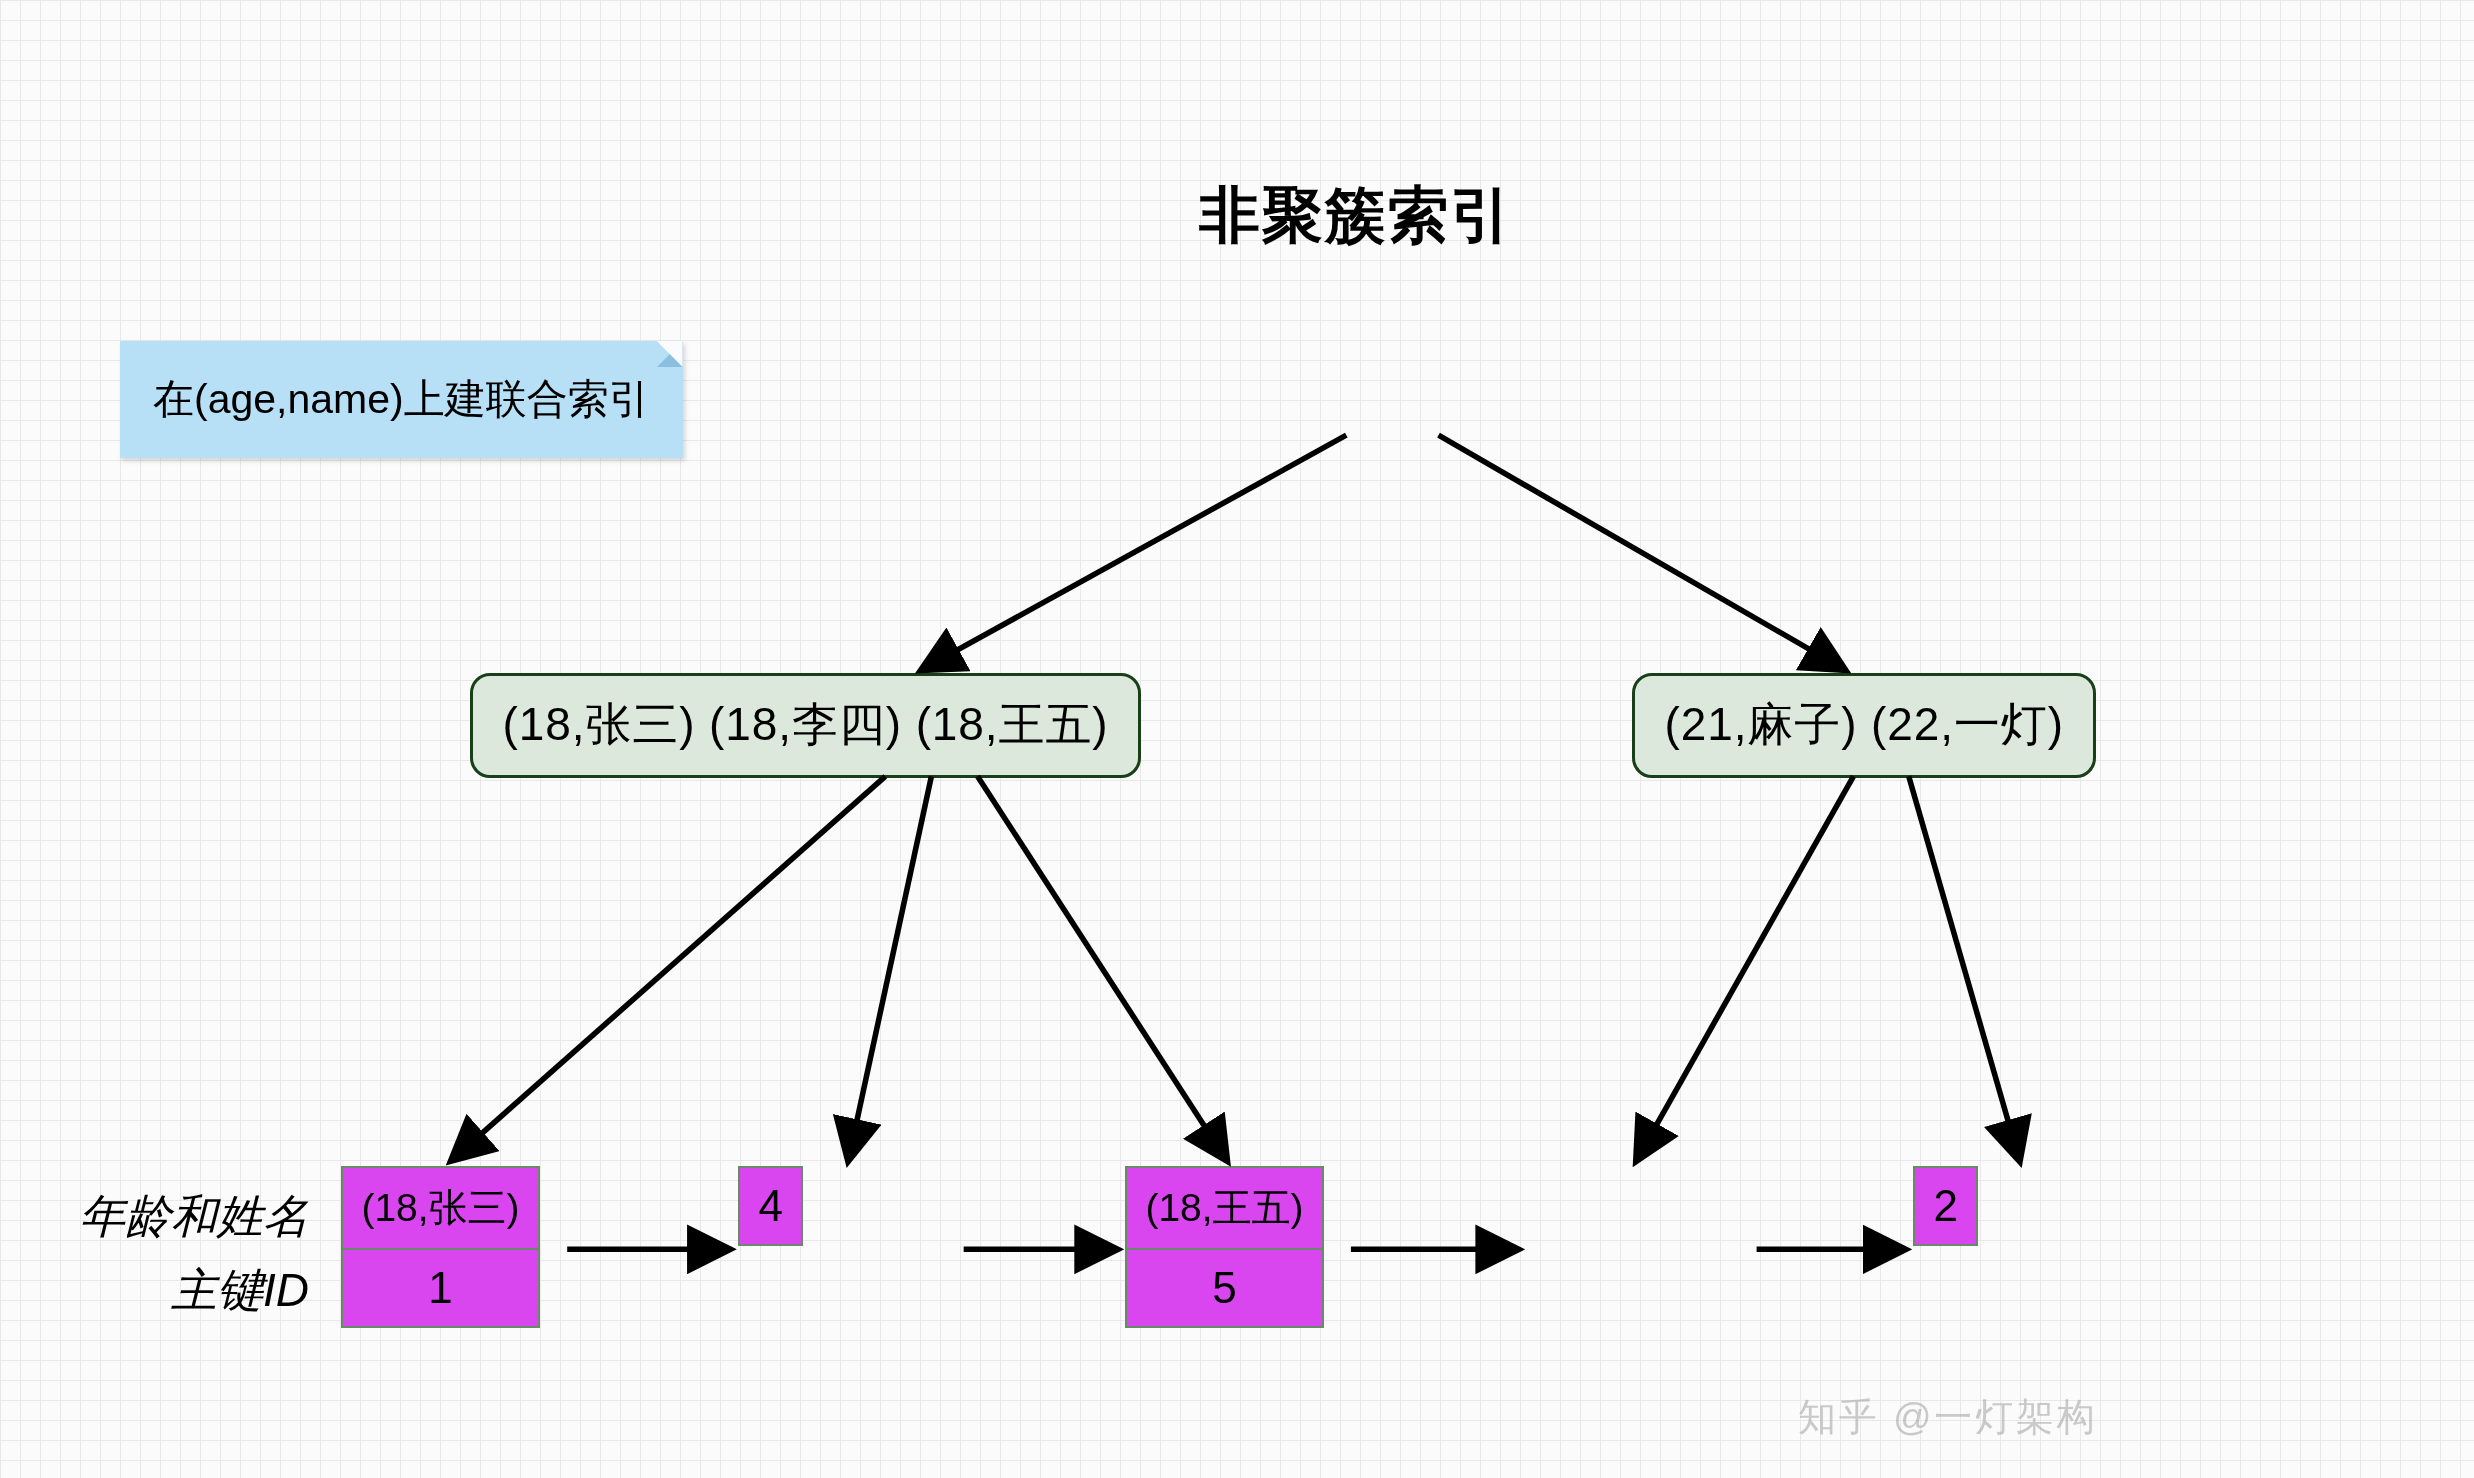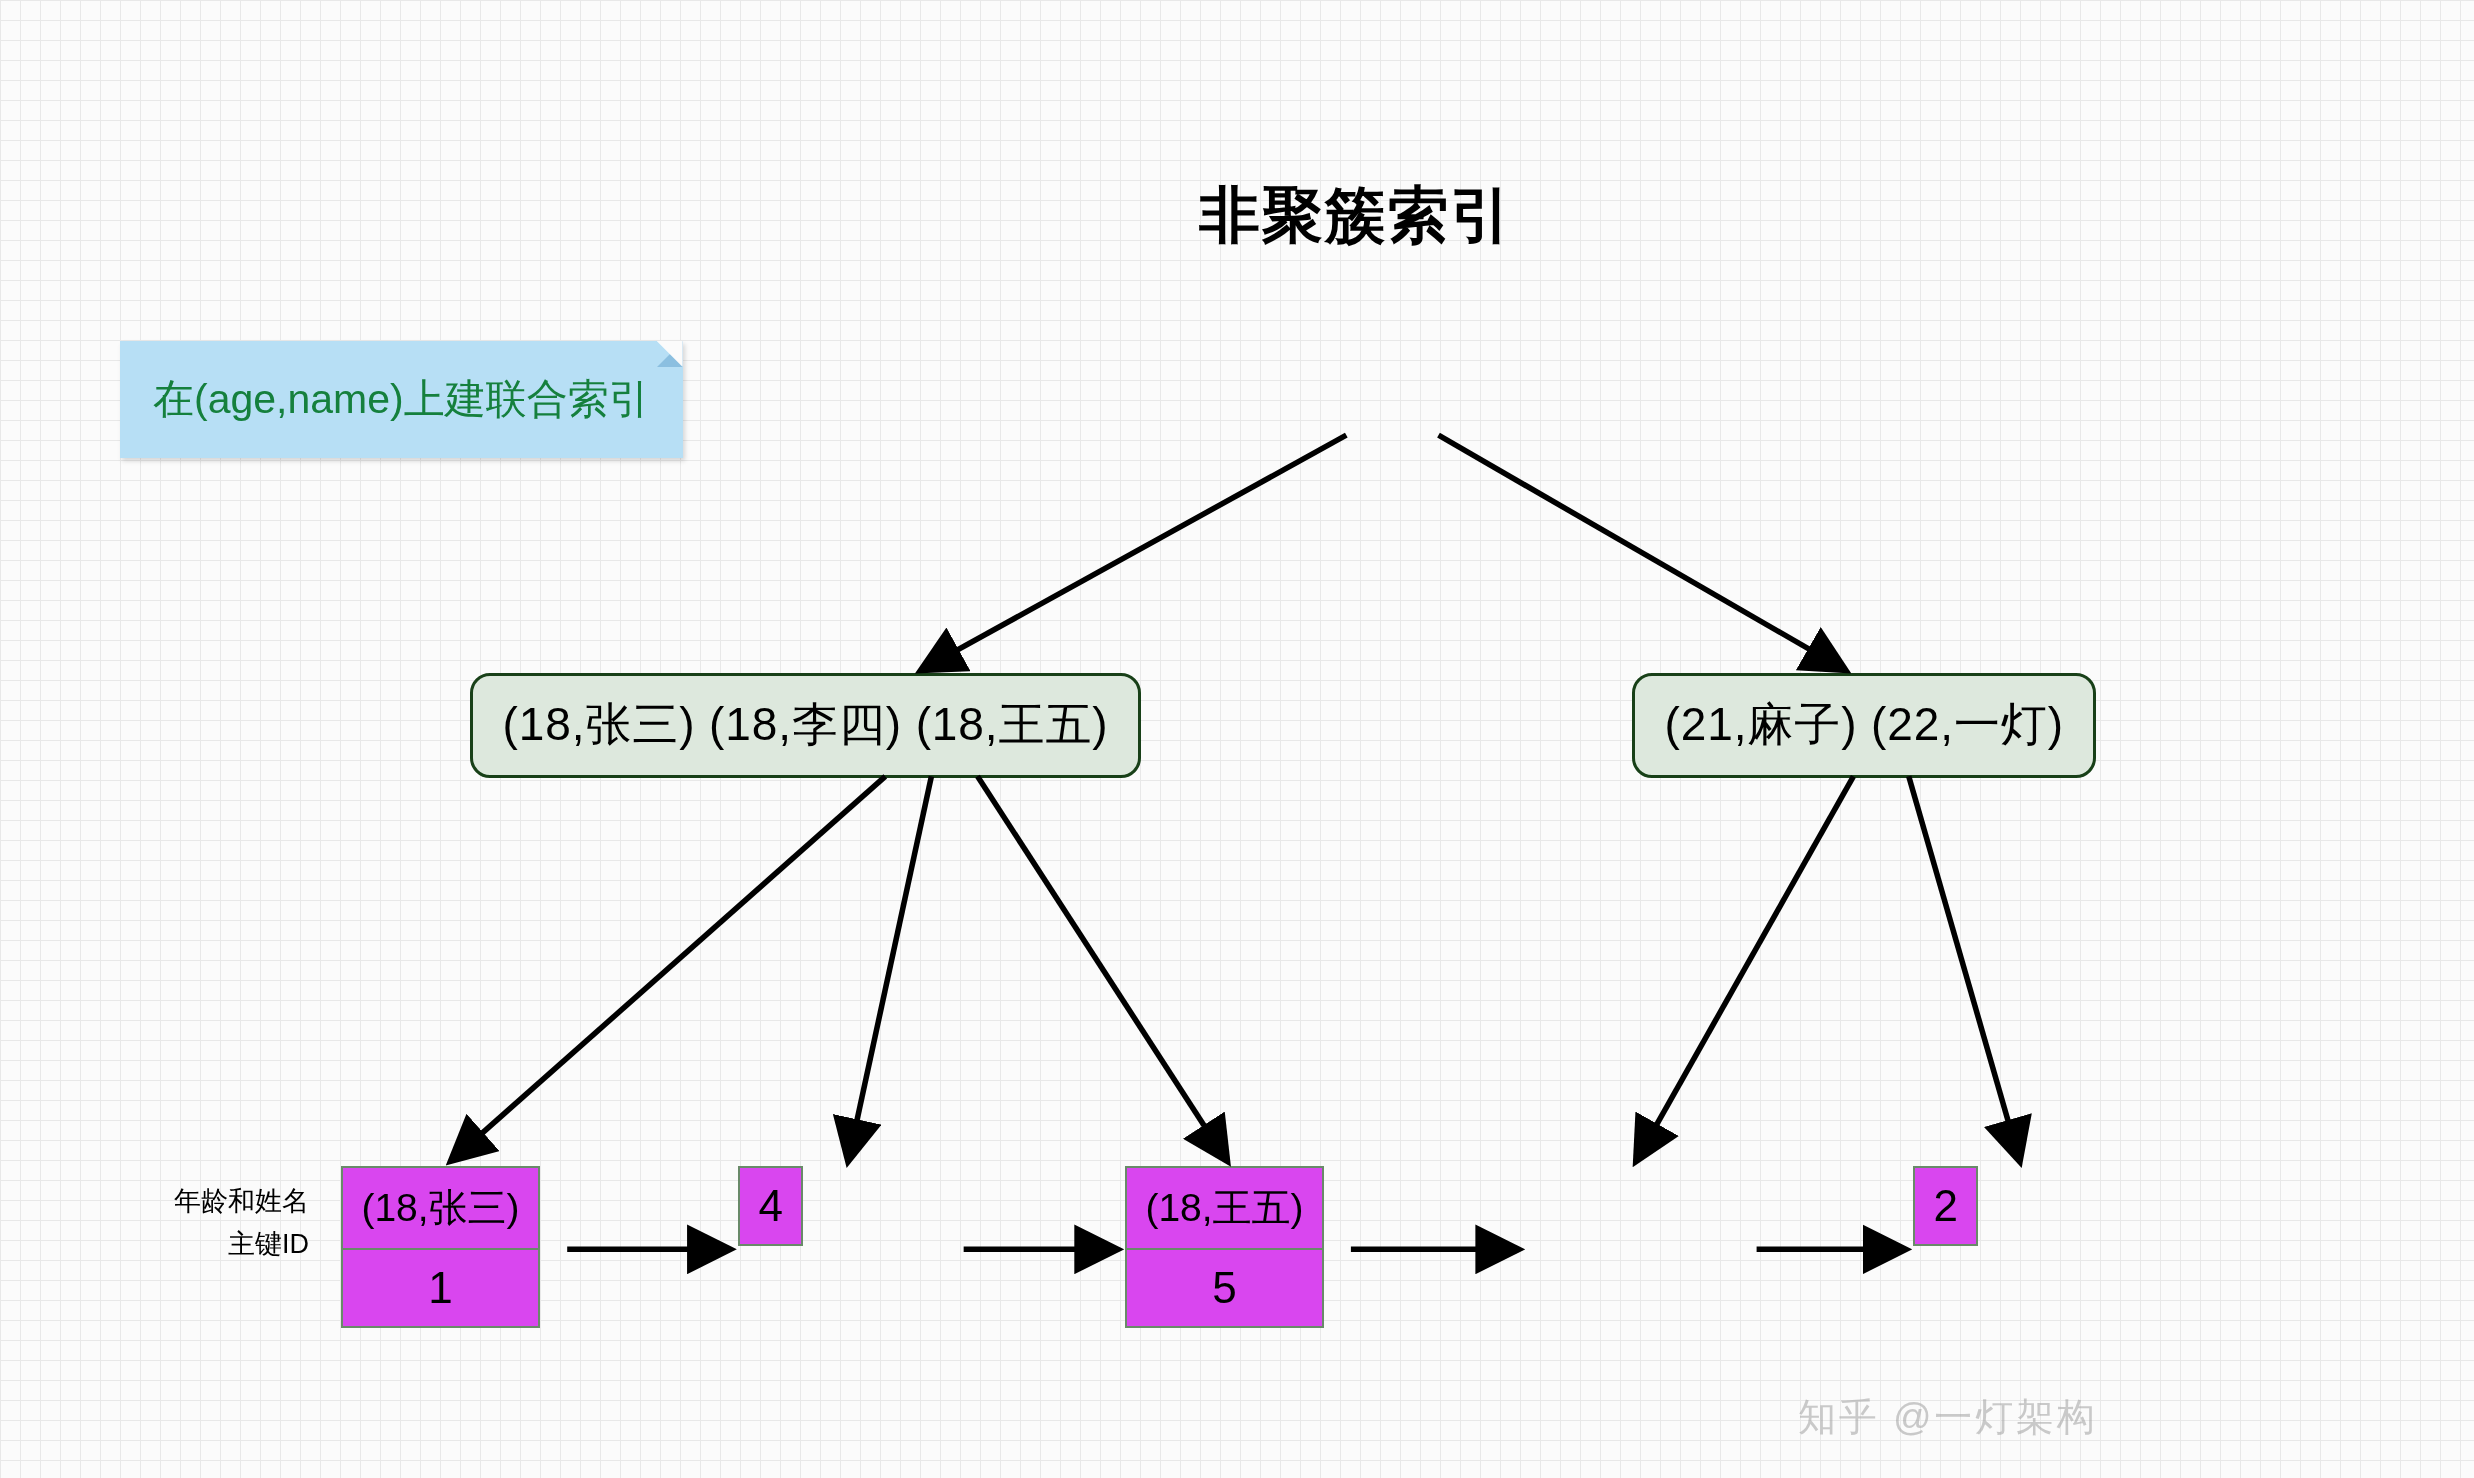--- a/index.html
+++ b/index.html
@@ -26,21 +26,21 @@
     font-size: 61px;
     font-weight: 700;
     color: #000;
     letter-spacing: 1.8px;
   }
   .note {
     position: absolute;
     background: #b7dff5;
     padding: 31px 33px;
     font-size: 41px;
-    color: #15803d;
+    color: #000000;
     box-shadow: 1.8px 2.8px 4.6px rgba(0,0,0,0.15);
   }
   .note::before {
     content: "";
     position: absolute;
     top: 0; right: 0;
     border-style: solid;
     border-width: 0 0 26px 26px;
     border-color: transparent transparent #8bbfe0 transparent;
   }
@@ -78,24 +78,25 @@
     border-bottom: 2.8px solid #698a69;
     padding: 13px 18.4px;
     white-space: nowrap;
   }
   .leaf .bot {
     padding: 13px 18.4px;
     font-size: 44px;
   }
   .rowlabel {
     position: absolute;
-    font-size: 27px;
+    font-size: 46px;
     color: #000;
     text-align: right;
     line-height: 1.6;
+    font-style: italic;
   }
   svg.arrows {
     position: absolute;
     top: 0; left: 0;
     width: 2475px;
     height: 1478px;
     pointer-events: none;
   }
   .watermark {
     position: absolute;

